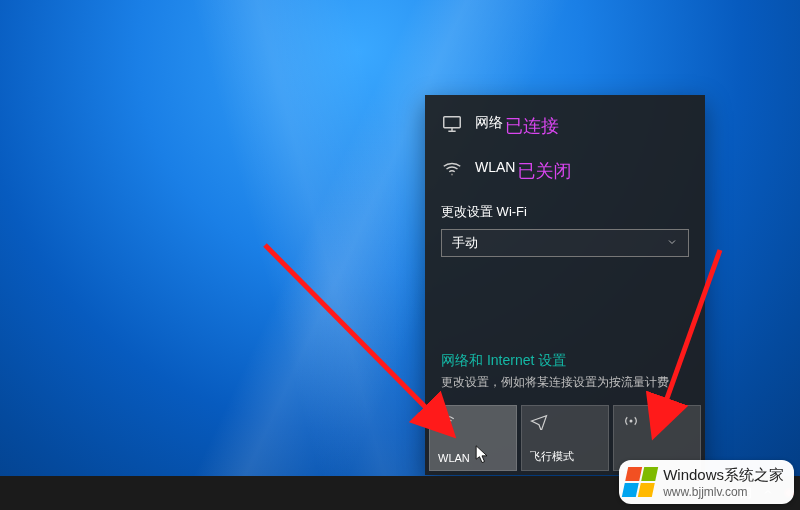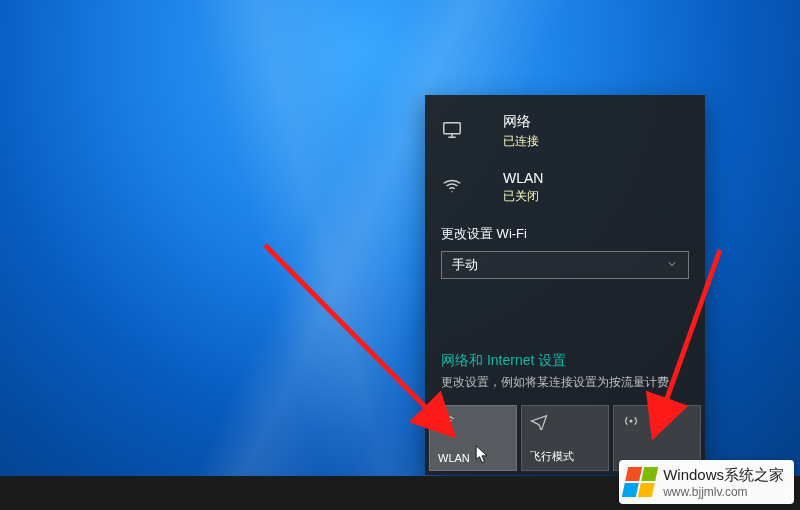--- a/index.html
+++ b/index.html
@@ -20,23 +20,23 @@
     right: 95px; top: 95px; bottom: 35px;
     width: 280px;
     background: rgba(30,30,30,0.92);
     color: #fff;
     display: flex; flex-direction: column;
     font-size: 13px;
     box-shadow: 0 8px 24px rgba(0,0,0,.4);
   }
   .net-list { padding: 8px 0 4px 0; }
   .net-item { display: flex; align-items: center; gap: 12px; padding: 10px 16px; }
-  .net-item .texts { display: flex; flex-direction: column; gap: 2px; margin-left: 28px; }
+  .net-item .texts { display: flex; gap: 2px; }
   .net-item .title { color: #fff; font-size: 14px; }
-  .net-item .sub   { color: #fef9c3; font-size: 12px; }
+  .net-item .sub   { color: #d946ef; font-size: 18px; }
 
   .section-label { padding: 6px 16px 4px; color: #fff; font-size: 13px; }
   .combo {
     margin: 4px 16px 14px; height: 28px; border: 1px solid #777;
     display: flex; align-items: center; justify-content: space-between;
     padding: 0 10px; color: #fff; font-size: 13px;
     background: rgba(255,255,255,0.03);
   }
   .combo svg { width: 12px; height: 12px; }
 
@@ -66,21 +66,21 @@
     display: flex; align-items: center; justify-content: flex-end;
     padding: 0 6px; font-size: 12px; gap: 10px;
   }
   .taskbar .seg { display: flex; align-items: center; gap: 6px; }
   .red-dot { width: 10px; height: 10px; border-radius: 50%; background: #e03131; border: 2px solid #8a0c0c; }
 
   
   .watermark {
     position: absolute; right: 6px; bottom: 6px; height: 44px;
     display: flex; align-items: center; gap: 8px;
-    background: rgba(255,255,255,0.98); border-radius: 4px; padding: 4px 10px 4px 6px;
+    background: rgba(255,255,255,0.98); border-radius: 12px; padding: 4px 10px 4px 6px;
     box-shadow: 0 1px 4px rgba(0,0,0,.3);
     z-index: 50;
   }
   .winlogo { display: grid; grid-template-columns: 14px 14px; grid-template-rows: 14px 14px; gap: 2px; transform: skewX(-12deg); }
   .winlogo span:nth-child(1){background:#f25022;} .winlogo span:nth-child(2){background:#7fba00;}
   .winlogo span:nth-child(3){background:#00a4ef;} .winlogo span:nth-child(4){background:#ffb900;}
   .watermark .t1 { font-size: 15px; color: #222; font-weight: 500; }
   .watermark .t2 { font-size: 12px; color: #666; }
 
   

